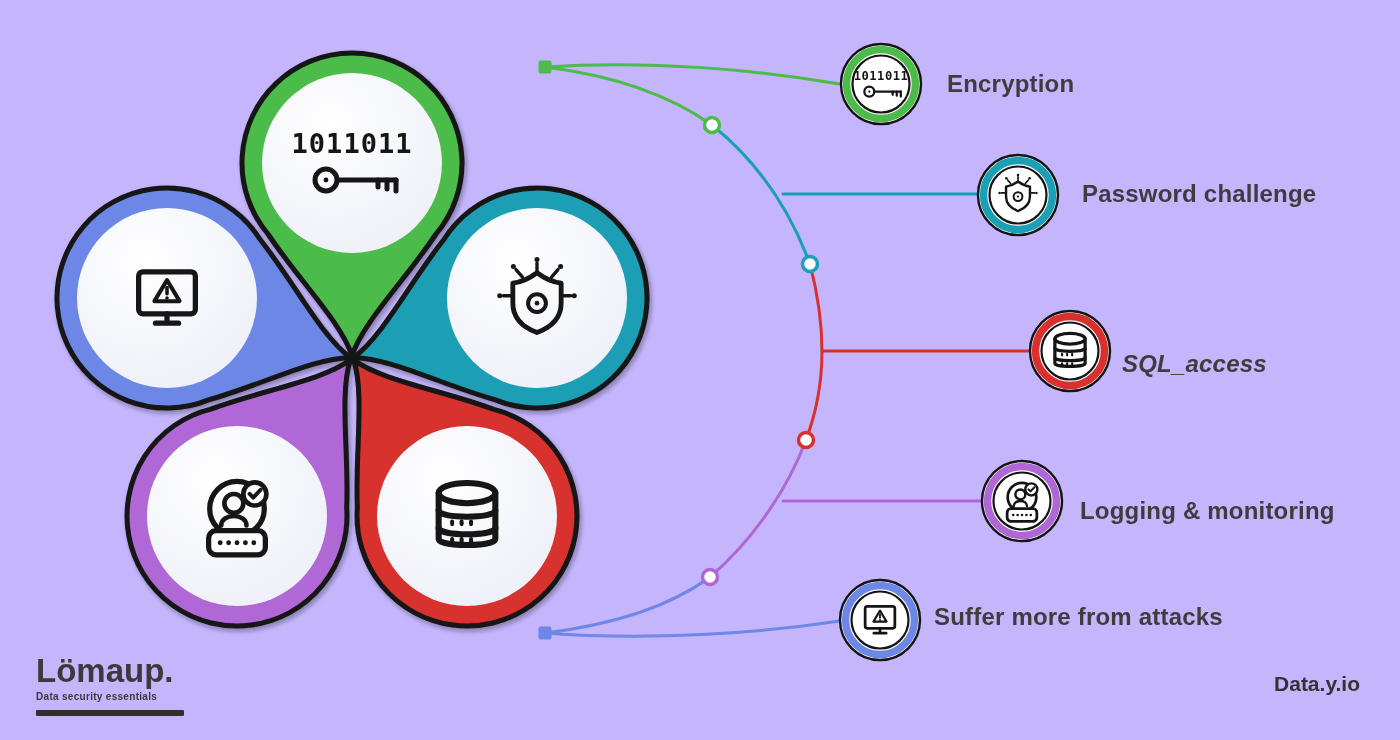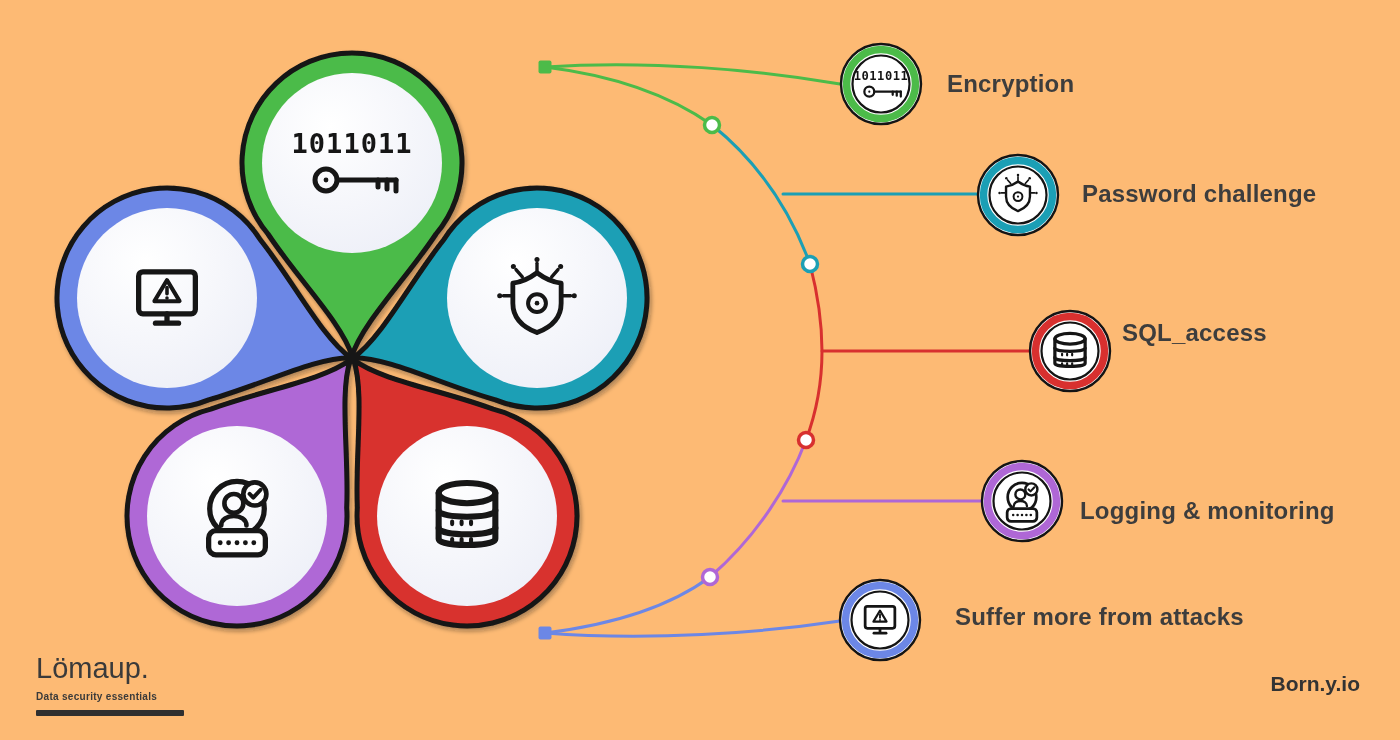--- a/index.html
+++ b/index.html
@@ -1,25 +1,25 @@
 <!DOCTYPE html>
 <html><head>
 <meta charset="utf-8">
 <style>
   html,body{margin:0;padding:0;background:#fff;}
-  .canvas{position:relative;width:1400px;height:740px;background:#fdba74;overflow:hidden;
+  .canvas{position:relative;width:1400px;height:740px;background:#c4b5fd;overflow:hidden;
           font-family:"Liberation Sans",sans-serif;}
   svg{position:absolute;left:0;top:0;}
   .label{position:absolute;font-weight:700;font-size:24px;color:#3d3d3d;white-space:nowrap;letter-spacing:.2px;}
   .l1{left:947px;top:70px;}
   .l2{left:1082px;top:180px;}
-  .l3{left:1122px;top:319px;}
+  .l3{left:1122px;top:350px;font-style:italic;}
   .l4{left:1080px;top:497px;}
-  .l5{left:934px;top:603px;margin-left:21px;}
-  .brand{position:absolute;left:36px;top:652px;font-weight:400;font-size:29px;color:#3a3a3a;}
+  .l5{left:934px;top:603px;}
+  .brand{position:absolute;left:36px;top:652px;font-weight:700;font-size:33px;color:#3a3a3a;}
   .tagline{position:absolute;left:36px;top:691px;font-weight:700;font-size:10px;color:#3a3a3a;letter-spacing:.3px;}
   .tagbar{position:absolute;left:36px;top:710px;width:148px;height:6px;background:#2f2f2f;border-radius:1px;}
   .watermark{position:absolute;right:40px;top:672px;font-weight:700;font-size:21px;color:#333;}
 </style>
 </head>
 <body>
 
 <div class="canvas">
 
 <svg width="1400" height="740" viewBox="0 0 1400 740">
@@ -180,14 +180,14 @@
 
   <div class="label l1">Encryption</div>
   <div class="label l2">Password challenge</div>
   <div class="label l3">SQL_access</div>
   <div class="label l4">Logging &amp; monitoring</div>
   <div class="label l5">Suffer more from attacks</div>
 
   <div class="brand">Lömaup.</div>
   <div class="tagline">Data security essentials</div>
   <div class="tagbar"></div>
-  <div class="watermark">Born.y.io</div>
+  <div class="watermark">Data.y.io</div>
 </div>
 
 </body></html>

